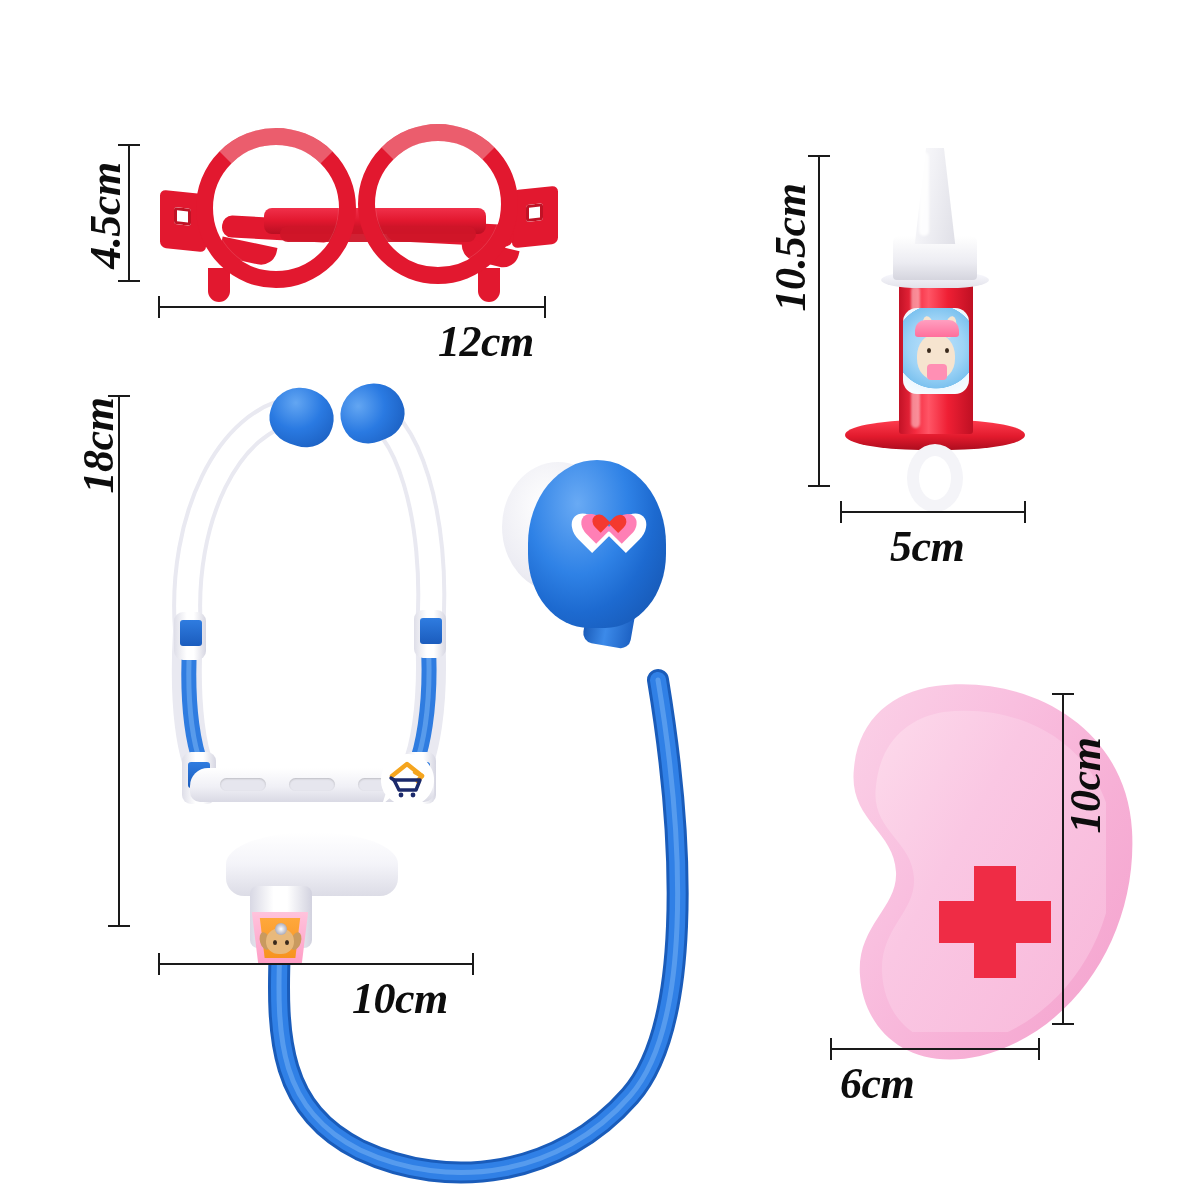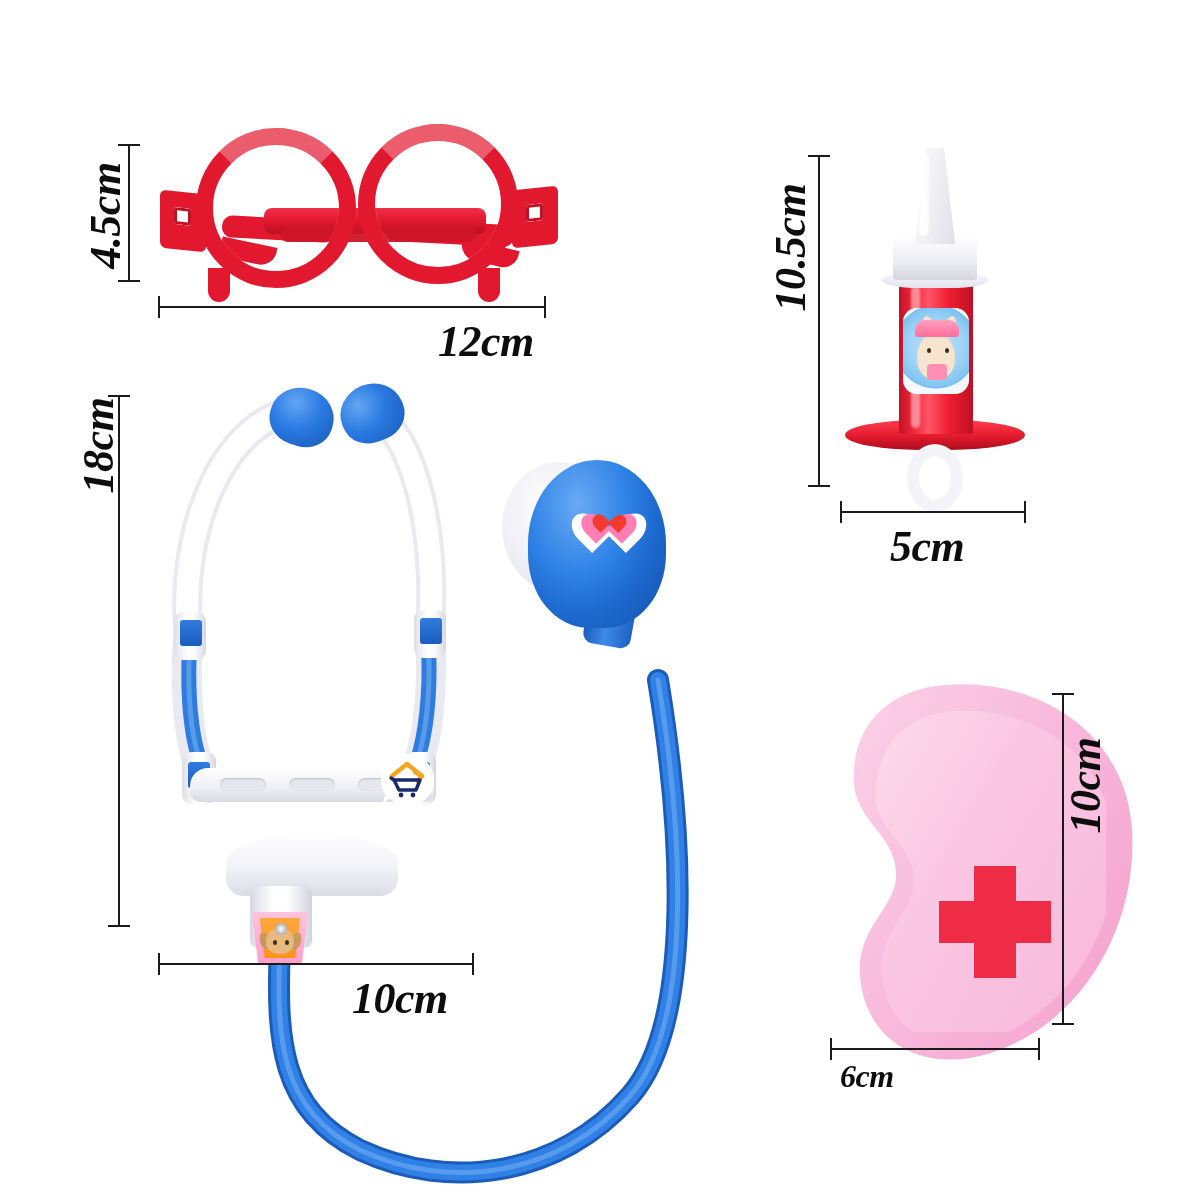--- a/index.html
+++ b/index.html
@@ -307,16 +307,16 @@
     </div>
 
     <div class="dim-line dim-v" style="left:1062px;top:694px;height:330px;"></div>
     <div class="cap cap-h" style="left:1052px;top:693px;"></div>
     <div class="cap cap-h" style="left:1052px;top:1023px;"></div>
     <div class="dim-label rot-label" style="left:1000px;top:760px;width:170px;text-align:center;font-size:44px;">10cm</div>
 
     <div class="dim-line dim-h" style="left:830px;top:1048px;width:210px;"></div>
     <div class="cap cap-v" style="left:830px;top:1038px;"></div>
     <div class="cap cap-v" style="left:1038px;top:1038px;"></div>
-    <div class="dim-label" style="left:840px;top:1058px;font-size:32px;">6cm</div>
+    <div class="dim-label" style="left:840px;top:1058px;font-size:44px;">6cm</div>
   </div>
 
 </div>
 
 </body></html>

